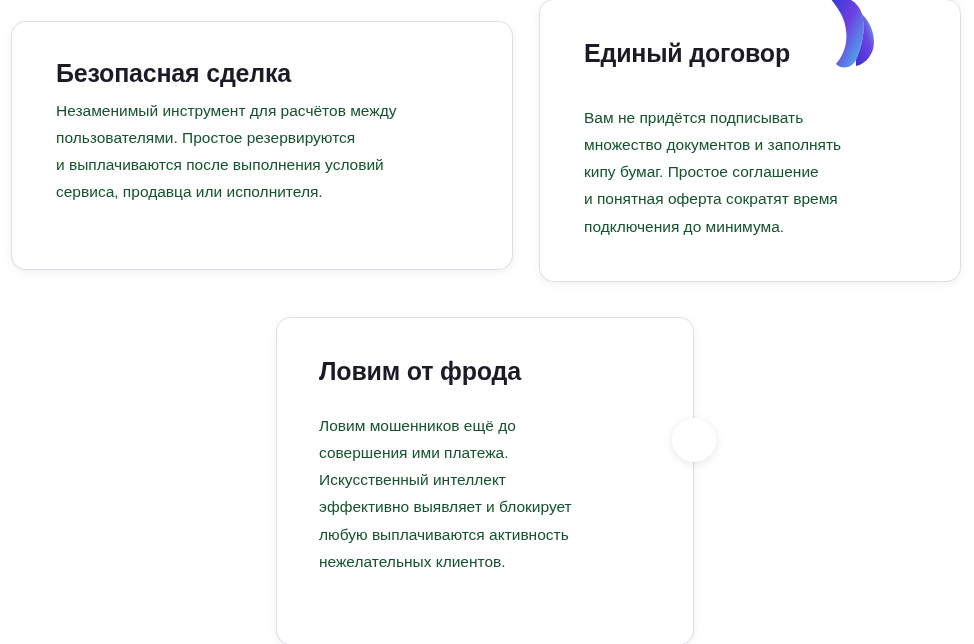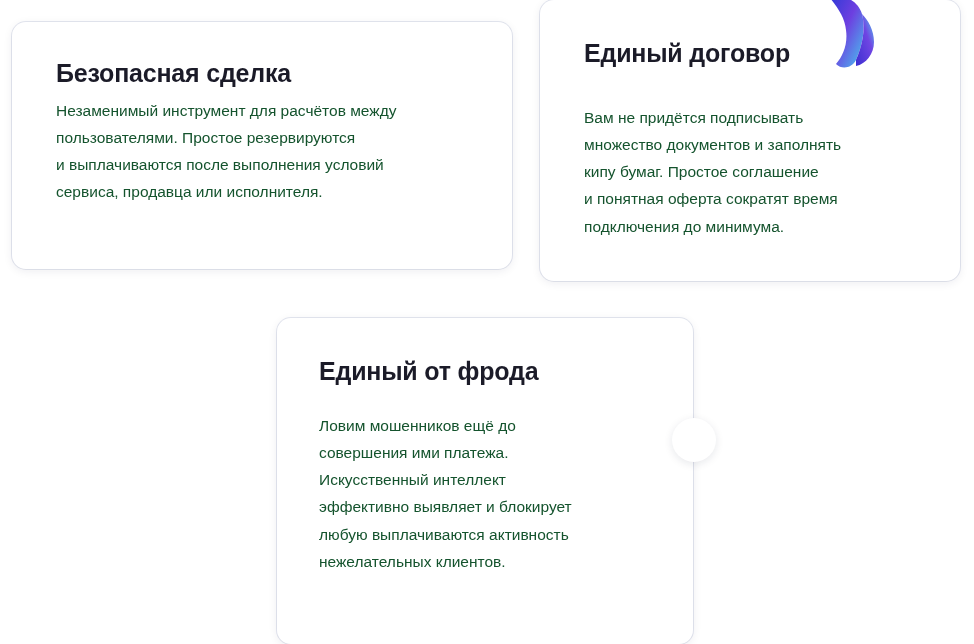--- a/index.html
+++ b/index.html
@@ -125,21 +125,21 @@
     <p class="card-body">Вам не придётся подписывать
 множество документов и заполнять
 кипу бумаг. Простое соглашение
 и понятная оферта сократят время
 подключения до минимума.</p>
   </section>
 
   <div class="edge-bubble"></div>
 
   <section class="card" id="card-fraud-protection">
-    <h2 class="card-title">Единый от фрода</h2>
+    <h2 class="card-title">Ловим от фрода</h2>
     <p class="card-body">Ловим мошенников ещё до
 совершения ими платежа.
 Искусственный интеллект
 эффективно выявляет и блокирует
 любую выплачиваются активность
 нежелательных клиентов.</p>
   </section>
 
   <svg class="ribbon" viewBox="0 0 82 80" aria-hidden="true">
     <defs>

